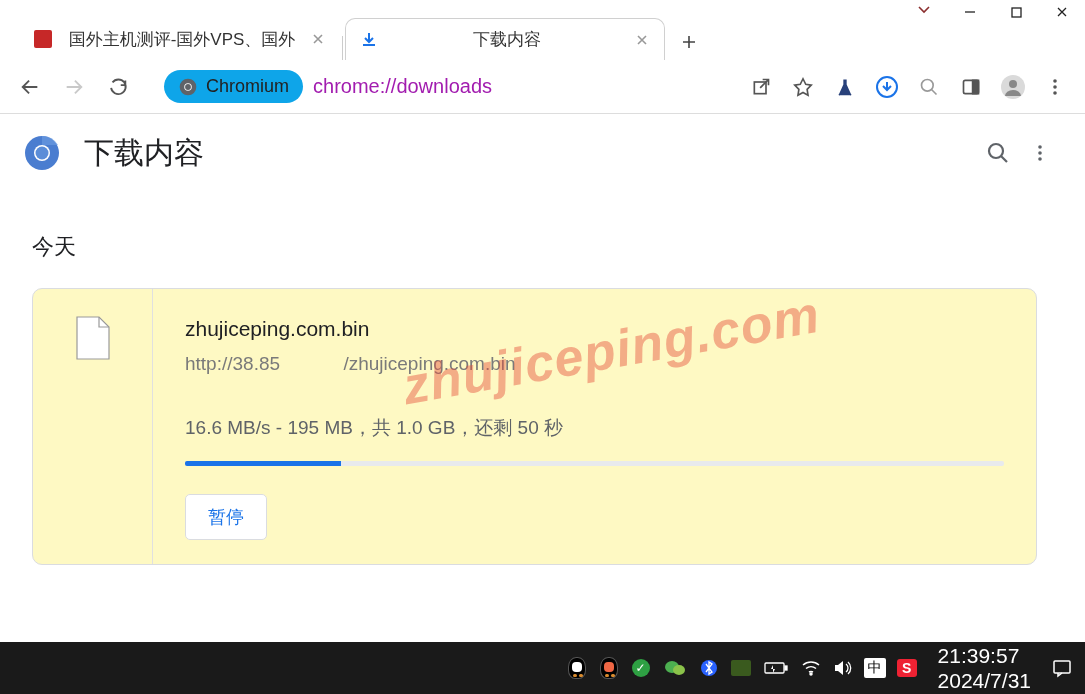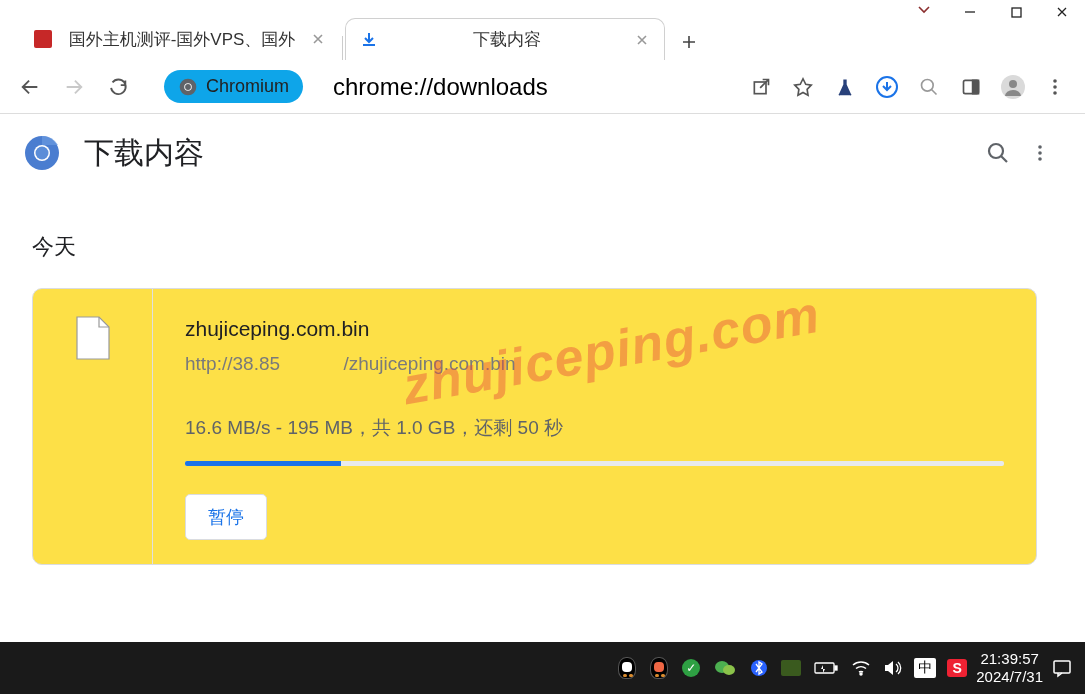--- a/index.html
+++ b/index.html
@@ -146,23 +146,22 @@
       align-items: center;
       background: #0ea5e9;
       border-radius: 18px;
       padding: 6px 14px;
       margin-right: 10px;
       font-size: 18px;
       color: #222;
       gap: 8px;
     }
     .omni-url {
-      font-size: 24px;
-      color: #000000;
-      margin-left: 20px;
+      font-size: 20px;
+      color: #a21caf;
     }
     .right-icons {
       display: flex;
       align-items: center;
       gap: 2px;
     }
     
     .dl-header {
       display: flex;
       align-items: center;
@@ -195,21 +194,21 @@
     .section-label {
       font-size: 22px;
       color: #202124;
       margin-bottom: 26px;
     }
     .card {
       display: flex;
       border: 1px solid #dadce0;
       border-radius: 10px;
       overflow: hidden;
-      background: #fde047;
+      background: #fef9c3;
     }
     .card-left {
       width: 120px;
       border-right: 1px solid #e0e0e0;
       display: flex;
       align-items: flex-start;
       justify-content: center;
       padding-top: 26px;
     }
     .file-icon-svg {
@@ -361,24 +360,24 @@
       background: #e23;
       border-radius: 3px;
       display: flex;
       align-items: center;
       justify-content: center;
       color: #fff;
       font-weight: bold;
       font-size: 14px;
     }
     .clock {
-      text-align: center;
-      font-size: 15px;
+      text-align: left;
+      font-size: 21px;
       line-height: 1.2;
-      margin: 0 0;
+      margin: 0 12px;
     }
     svg { display: block; }
   </style>
 </head>
 <body>
 
 <div class="window-controls">
   <div class="window-ctrl red">
     <svg width="16" height="16" viewBox="0 0 16 16" fill="none" stroke-width="1.6">
       <path d="M3 3 L8 8 L13 3"></path>

